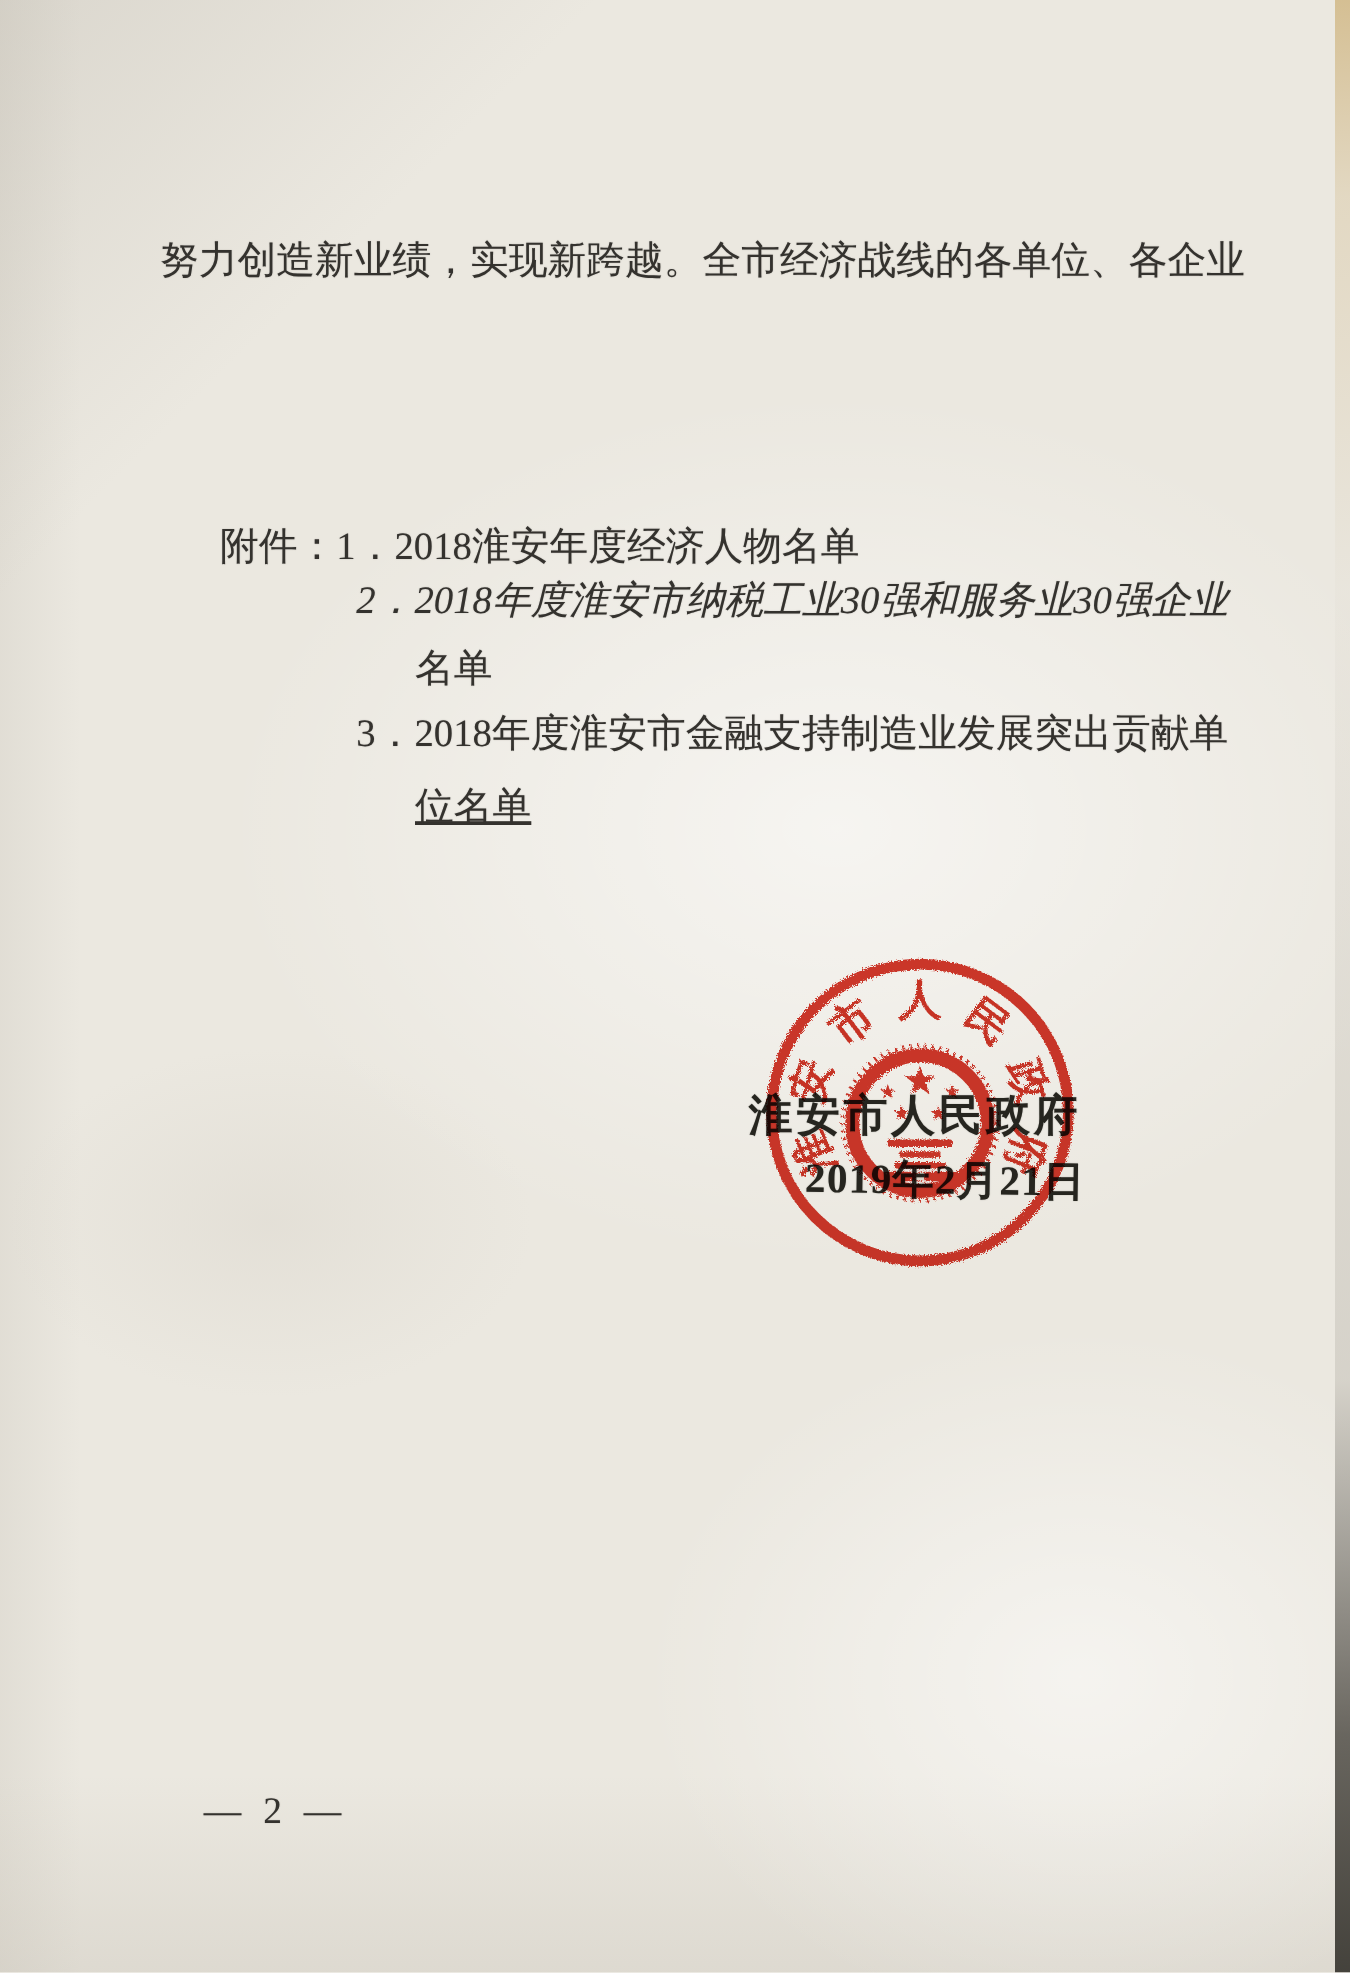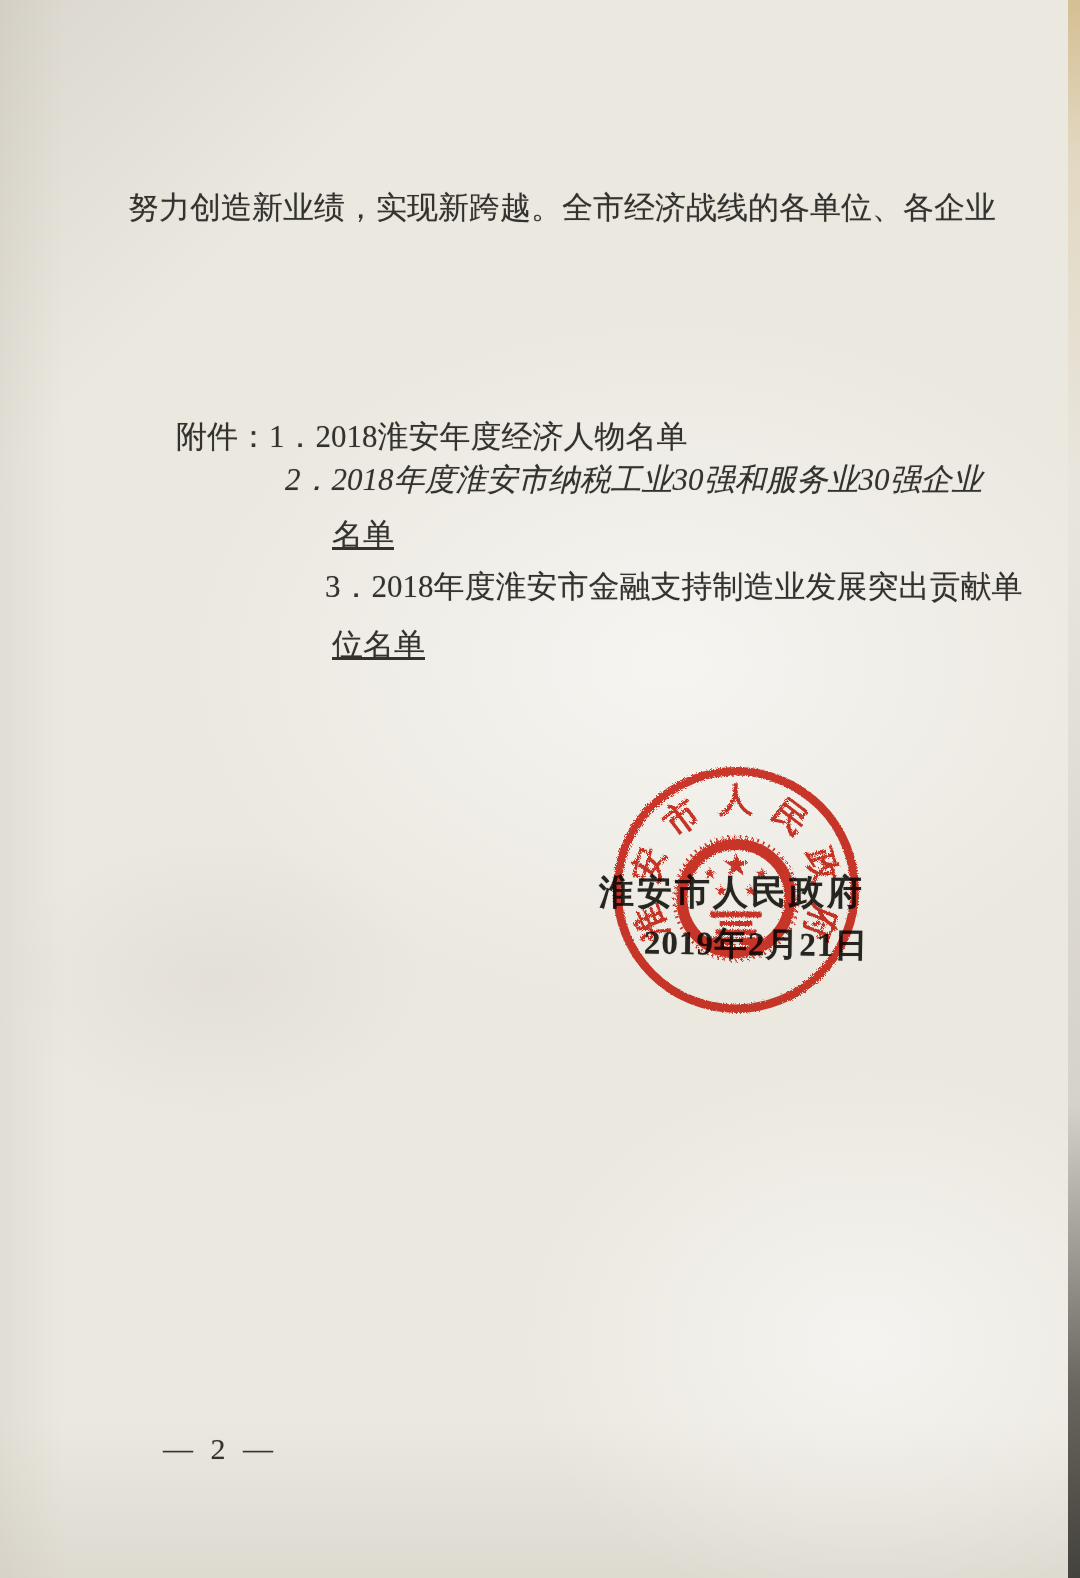--- a/index.html
+++ b/index.html
@@ -31,22 +31,22 @@
     font-size:31px;line-height:53px;color:#34322e;
     text-shadow:0 0 1px rgba(52,50,46,0.35);
     white-space:nowrap;
   }
   .att-line{
     position:absolute;font-size:31px;color:#34322e;white-space:nowrap;
     text-shadow:0 0 1px rgba(52,50,46,0.35);
   }
   .a1{left:176px;top:400px;margin-top:16px;}
   .a2{left:285px;top:459px;font-style:italic;}
-  .a3{left:332px;top:514px;text-decoration:underline;}
-  .a4{left:285px;top:566px;margin-left:40px;}
+  .a3{left:332px;top:514px;}
+  .a4{left:285px;top:566px;}
   .a5{left:332px;top:624px;text-decoration:underline;}
   .signature{
     position:absolute;left:599px;top:869px;
     font-size:35px;letter-spacing:3px;font-weight:600;color:#26251f;
     text-shadow:0 0 1px rgba(38,37,31,0.4);white-space:nowrap;
   }
   .sig-date{
     position:absolute;left:644px;top:922px;
     font-size:33px;letter-spacing:1px;font-weight:600;color:#26251f;
     transform:rotate(0.8deg);

